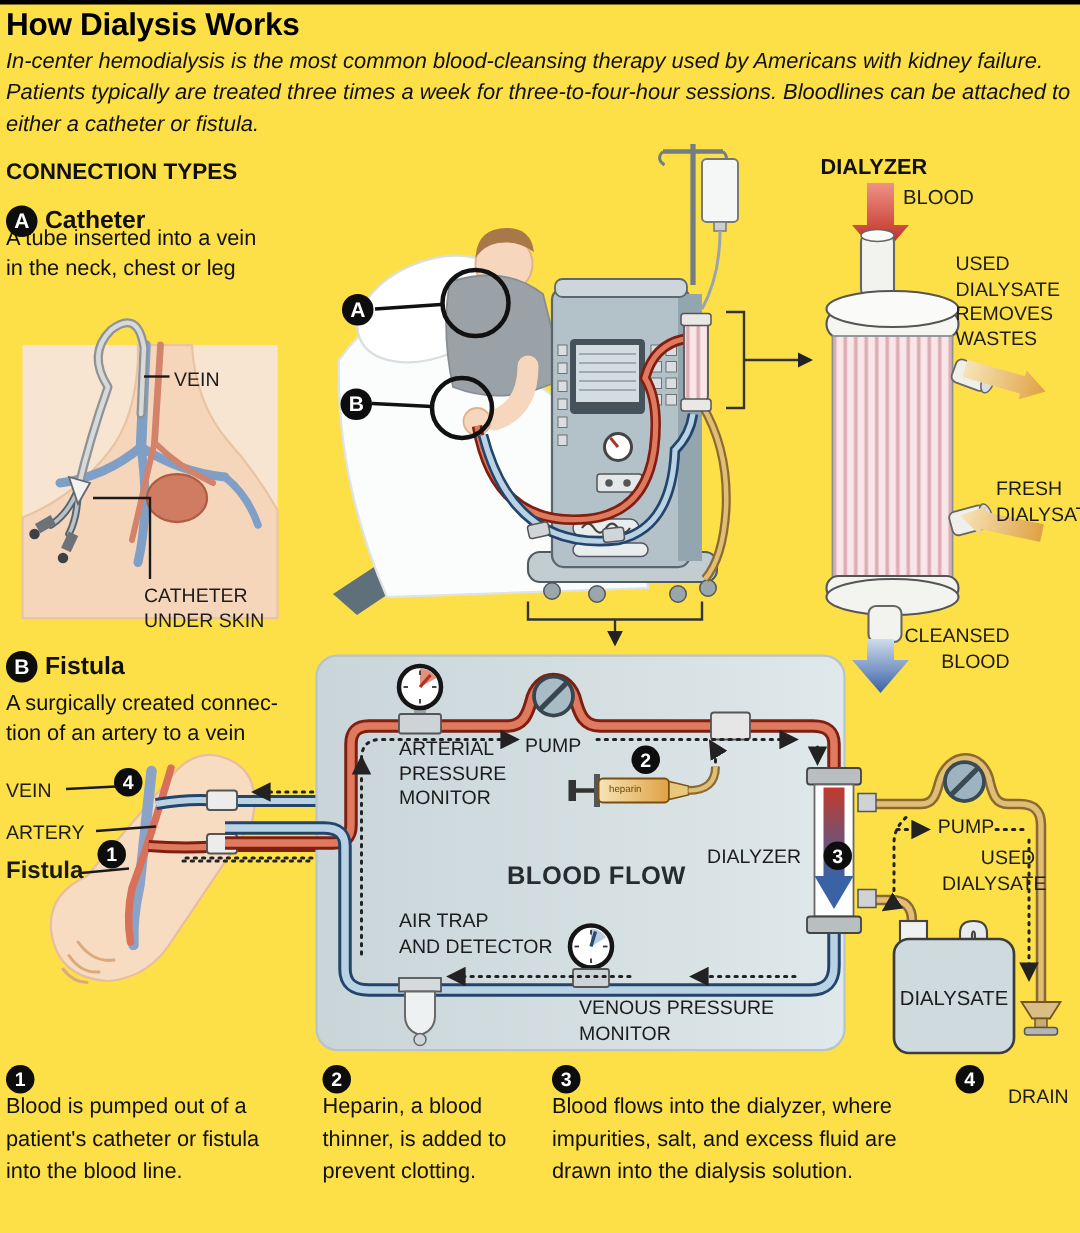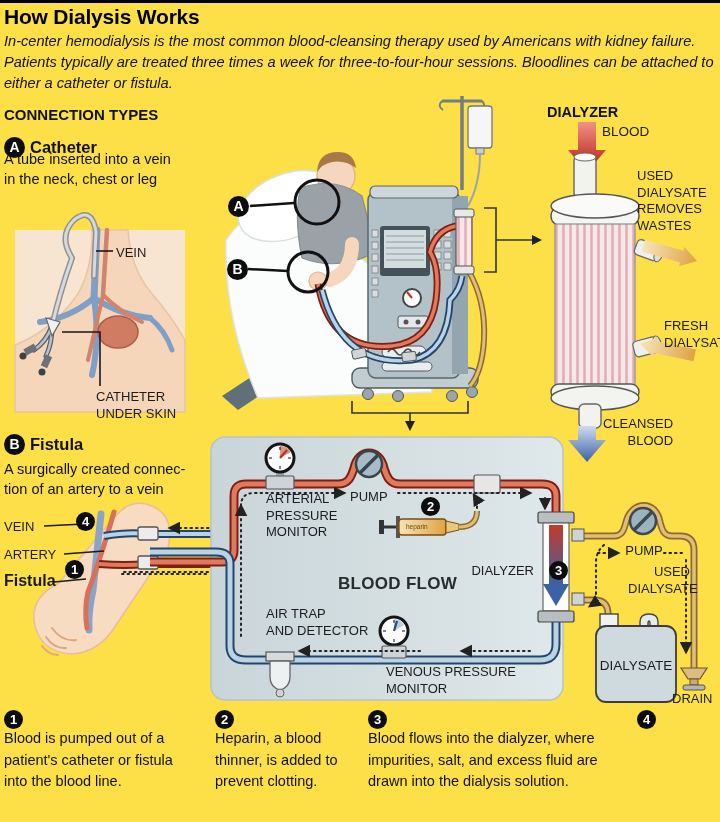--- a/index.html
+++ b/index.html
@@ -365,21 +365,21 @@
   <div class="abs lbl" style="left:470px;top:563px;width:64px;text-align:right;">DIALYZER</div>
   <div class="badge s19" style="left:549px;top:561px;">3</div>
   <div class="abs lbl" style="left:622px;top:543px;width:44px;text-align:center;">PUMP</div>
   <div class="abs lbl pre" style="left:628px;top:564px;width:62px;text-align:right;">USED
 DIALYSATE</div>
   <div class="abs lbl pre" style="left:266px;top:606px;">AIR TRAP
 AND DETECTOR</div>
   <div class="abs lbl pre" style="left:386px;top:664px;">VENOUS PRESSURE
 MONITOR</div>
   <div class="abs lbl" style="left:598px;top:658px;width:76px;text-align:center;font-size:13.5px;">DIALYSATE</div>
-  <div class="abs lbl" style="left:672px;top:691px;text-align:right;">DRAIN</div>
+  <div class="abs lbl" style="left:672px;top:723px;text-align:right;">DRAIN</div>
   <div class="badge s19" style="left:637px;top:710px;">4</div>
 
   <div class="badge s19" style="left:4px;top:710px;">1</div>
   <div class="abs body-txt" style="left:4px;top:728px;width:172px;line-height:21.5px;">Blood is pumped out of a patient's catheter or fistula into the blood line.</div>
   <div class="badge s19" style="left:215px;top:710px;">2</div>
   <div class="abs body-txt" style="left:215px;top:728px;width:130px;line-height:21.5px;">Heparin, a blood thinner, is added to prevent clotting.</div>
   <div class="badge s19" style="left:368px;top:710px;">3</div>
   <div class="abs body-txt" style="left:368px;top:728px;width:250px;line-height:21.5px;">Blood flows into the dialyzer, where impurities, salt, and excess fluid are drawn into the dialysis solution.</div>
 
 </div>

